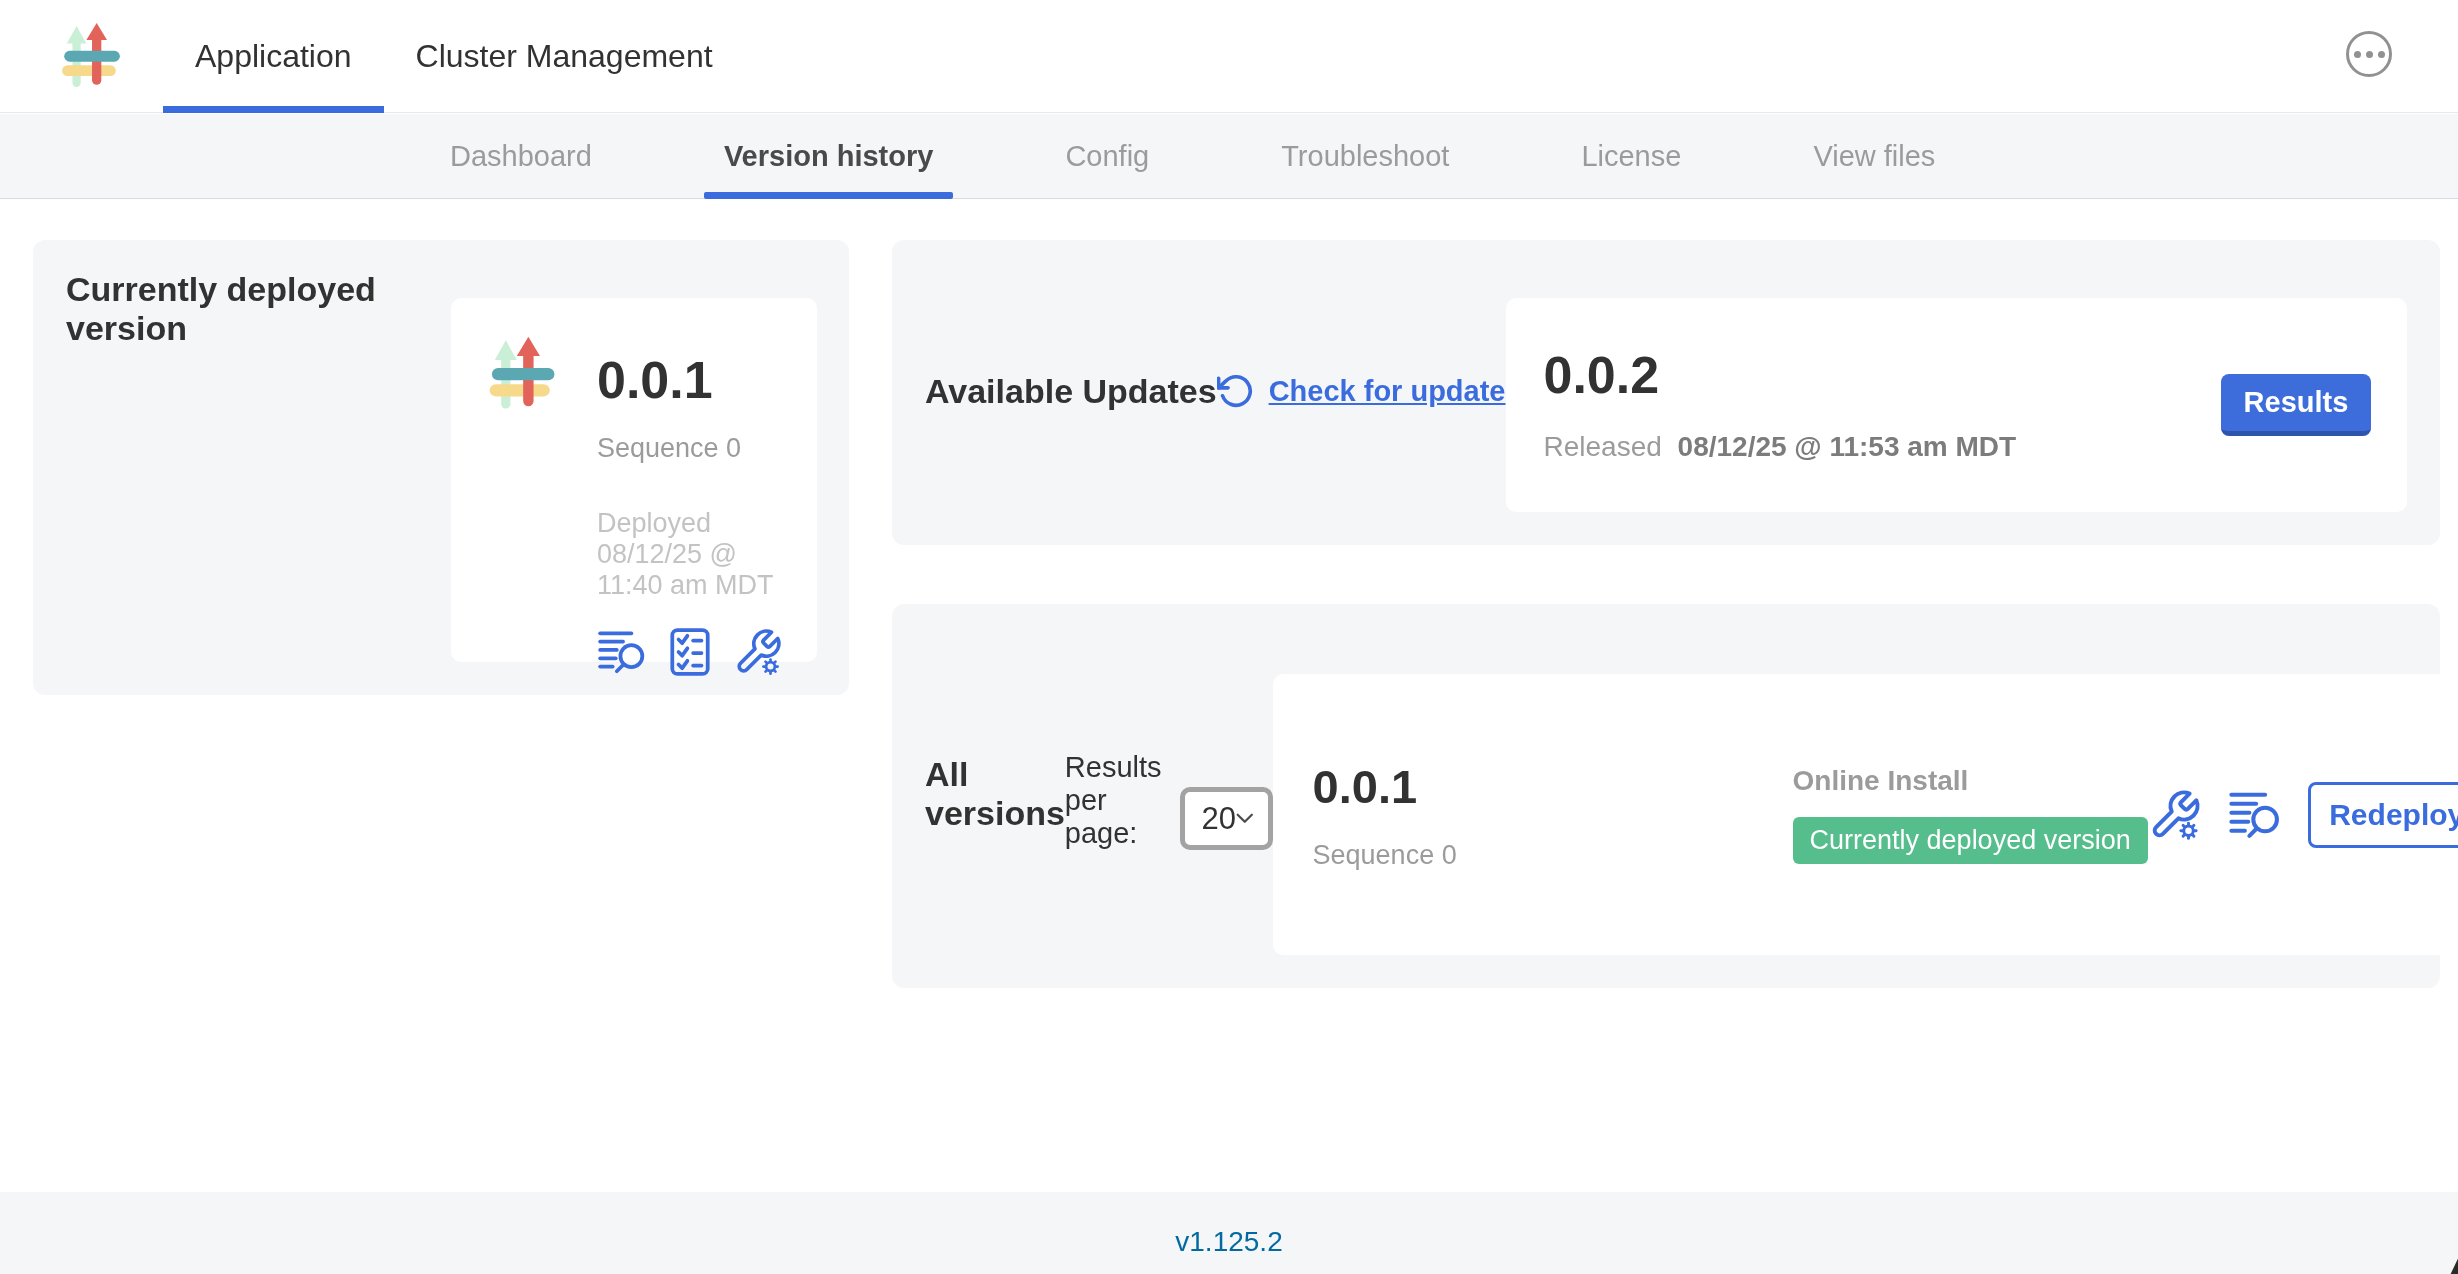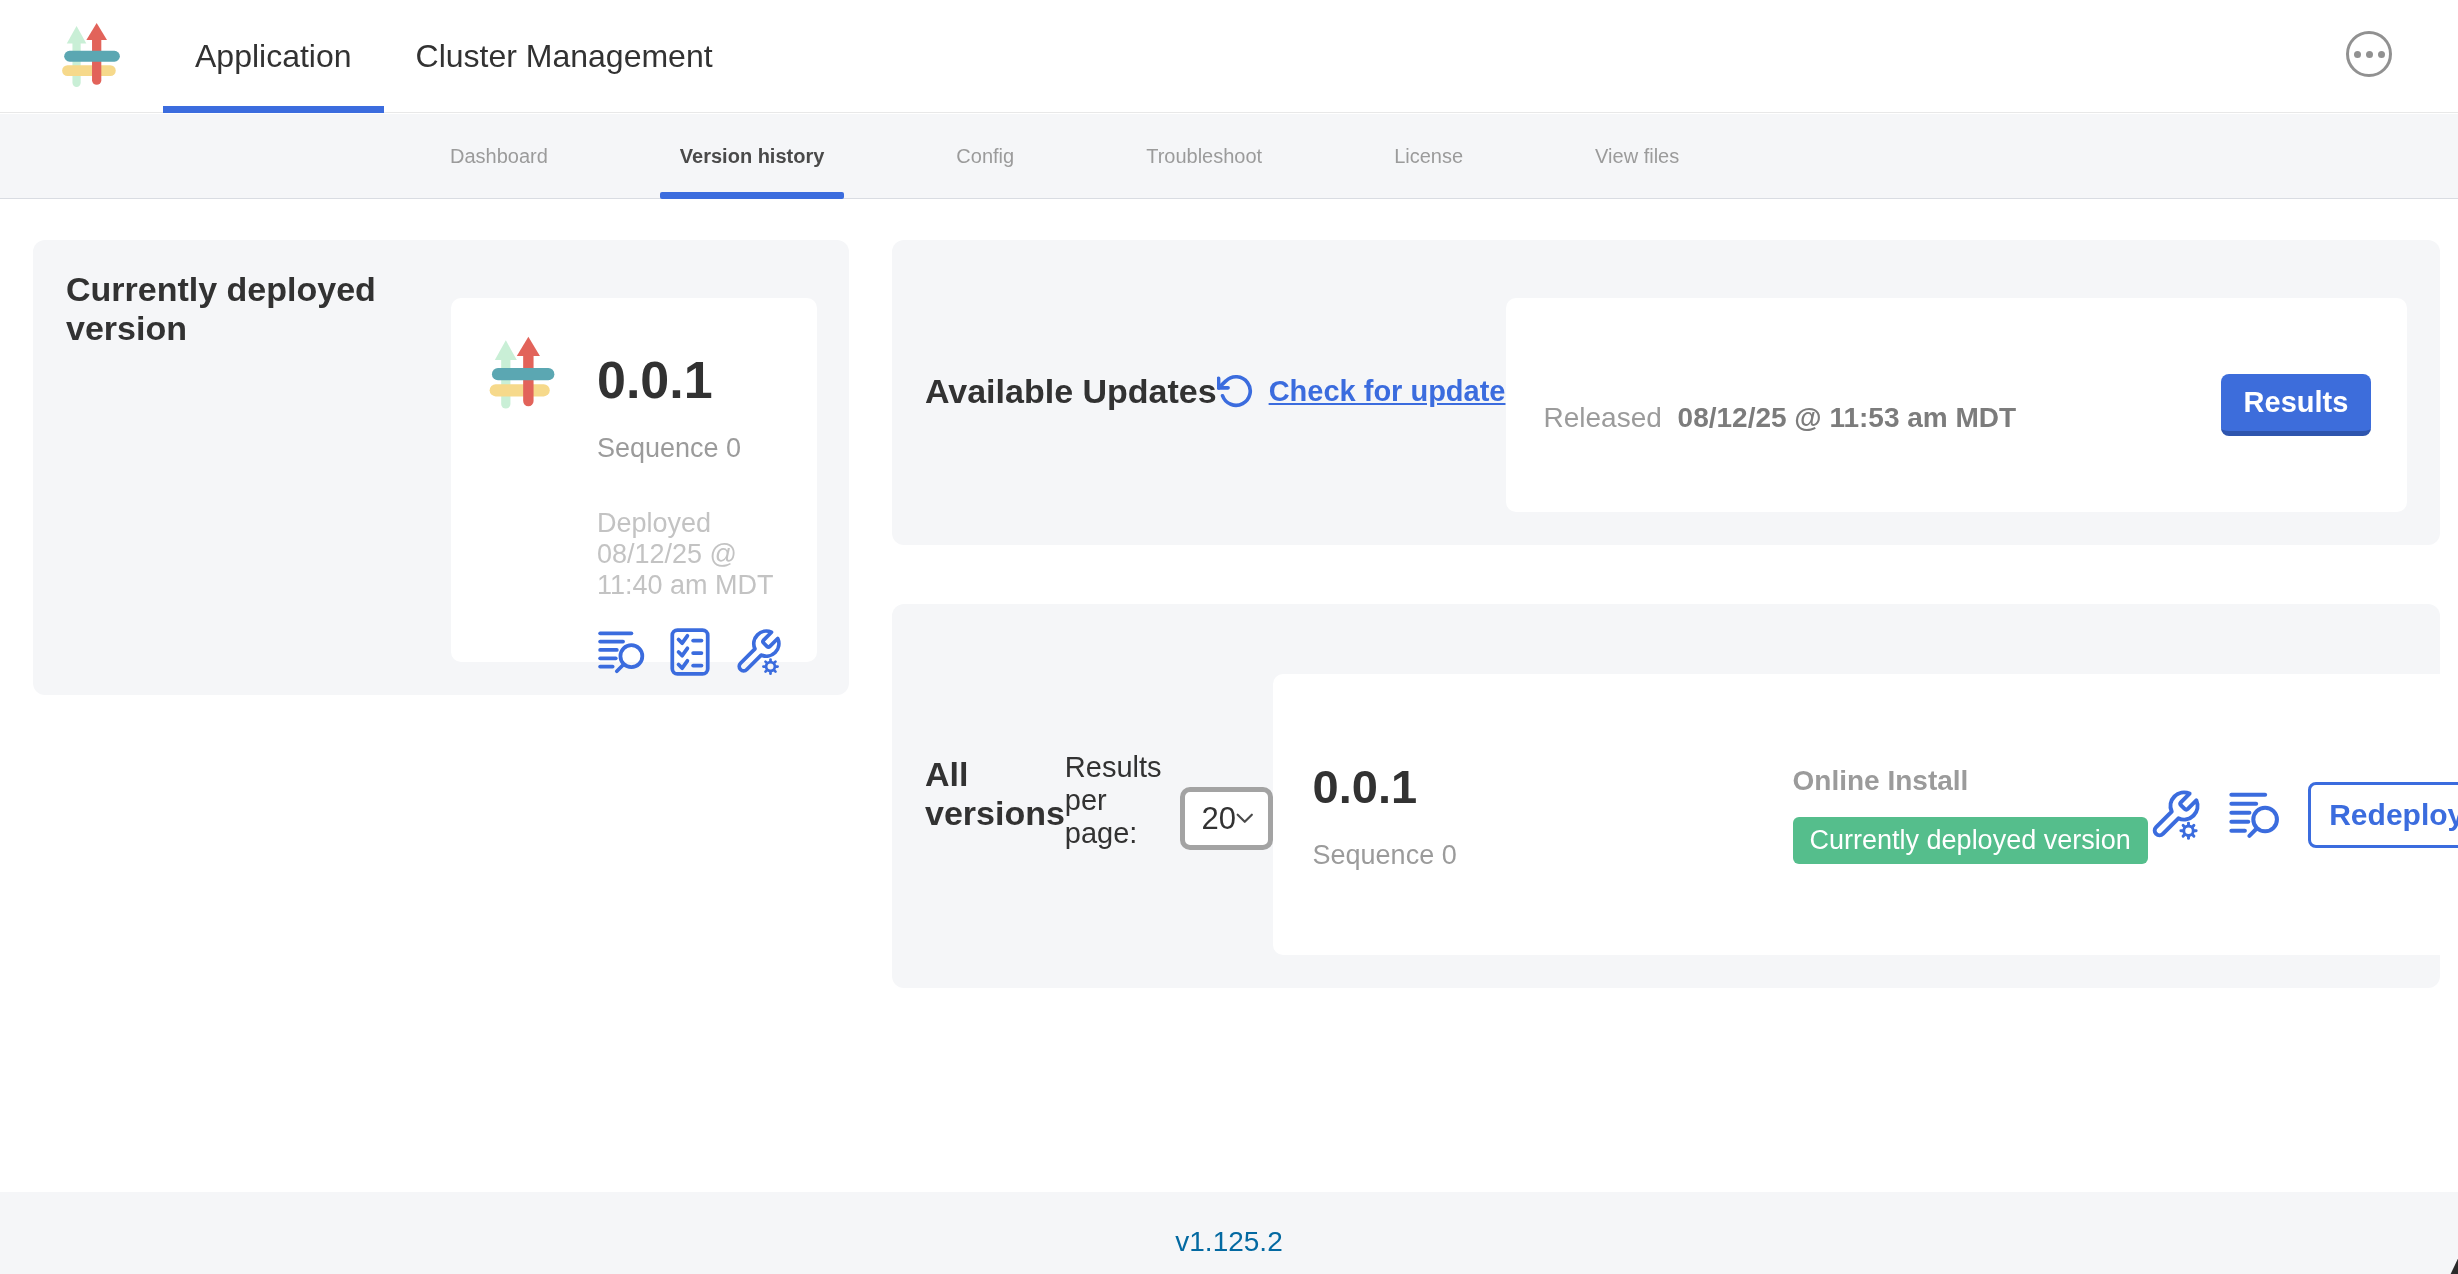--- a/index.html
+++ b/index.html
@@ -35,21 +35,21 @@
   .menu-btn .dot { width: 7px; height: 7px; border-radius: 50%; background: #919191; }
 
   
   .subnav {
     position: absolute; top: 114px; left: 0; right: 0; height: 85px;
     background: #f5f6f8; border-bottom: 1px solid #d9dce2;
   }
   .subnav-items { display: flex; margin-left: 430px; gap: 92px; height: 100%; }
   .subnav-item {
     display: flex; align-items: center; padding: 0 20px;
-    font-size: 20px; color: #9b9b9b; position: relative; cursor: pointer;
+    font-size: 29px; color: #9b9b9b; position: relative; cursor: pointer;
   }
   .subnav-item.active { color: #4a4a4a; font-weight: 700; }
   .subnav-item.active::after {
     content: ""; position: absolute; left: 0; right: 0; bottom: -1px;
     height: 7px; background: #3b6cde; border-radius: 2px;
   }
 
   
   .card { position: absolute; background: #f5f6f8; border-radius: 12px; display: flex; flex-direction: row; }
   .card-title { font-size: 34px; font-weight: 700; color: #323232; }
@@ -228,20 +228,21 @@
     <div class="check-link">
       <svg viewBox="0 0 24 24" fill="none" stroke="#3b6cde" stroke-width="2.3" stroke-linecap="round" stroke-linejoin="round">
         <polyline points="1 4 1 10 7 10"></polyline>
         <path d="M3.51 15a9 9 0 1 0 2.13-9.36L1 10"></path>
       </svg>
       <span>Check for update</span>
     </div>
   </div>
   <div class="inner">
     <div>
+      <div class="version-big">0.0.2</div>
       <div class="released-line">
         <span class="released-label">Released</span>
         <span class="released-date">08/12/25 @ 11:53 am MDT</span>
       </div>
     </div>
     <button class="btn-primary">Results</button>
   </div>
 </div>
 
 <div class="card" id="card-versions">

